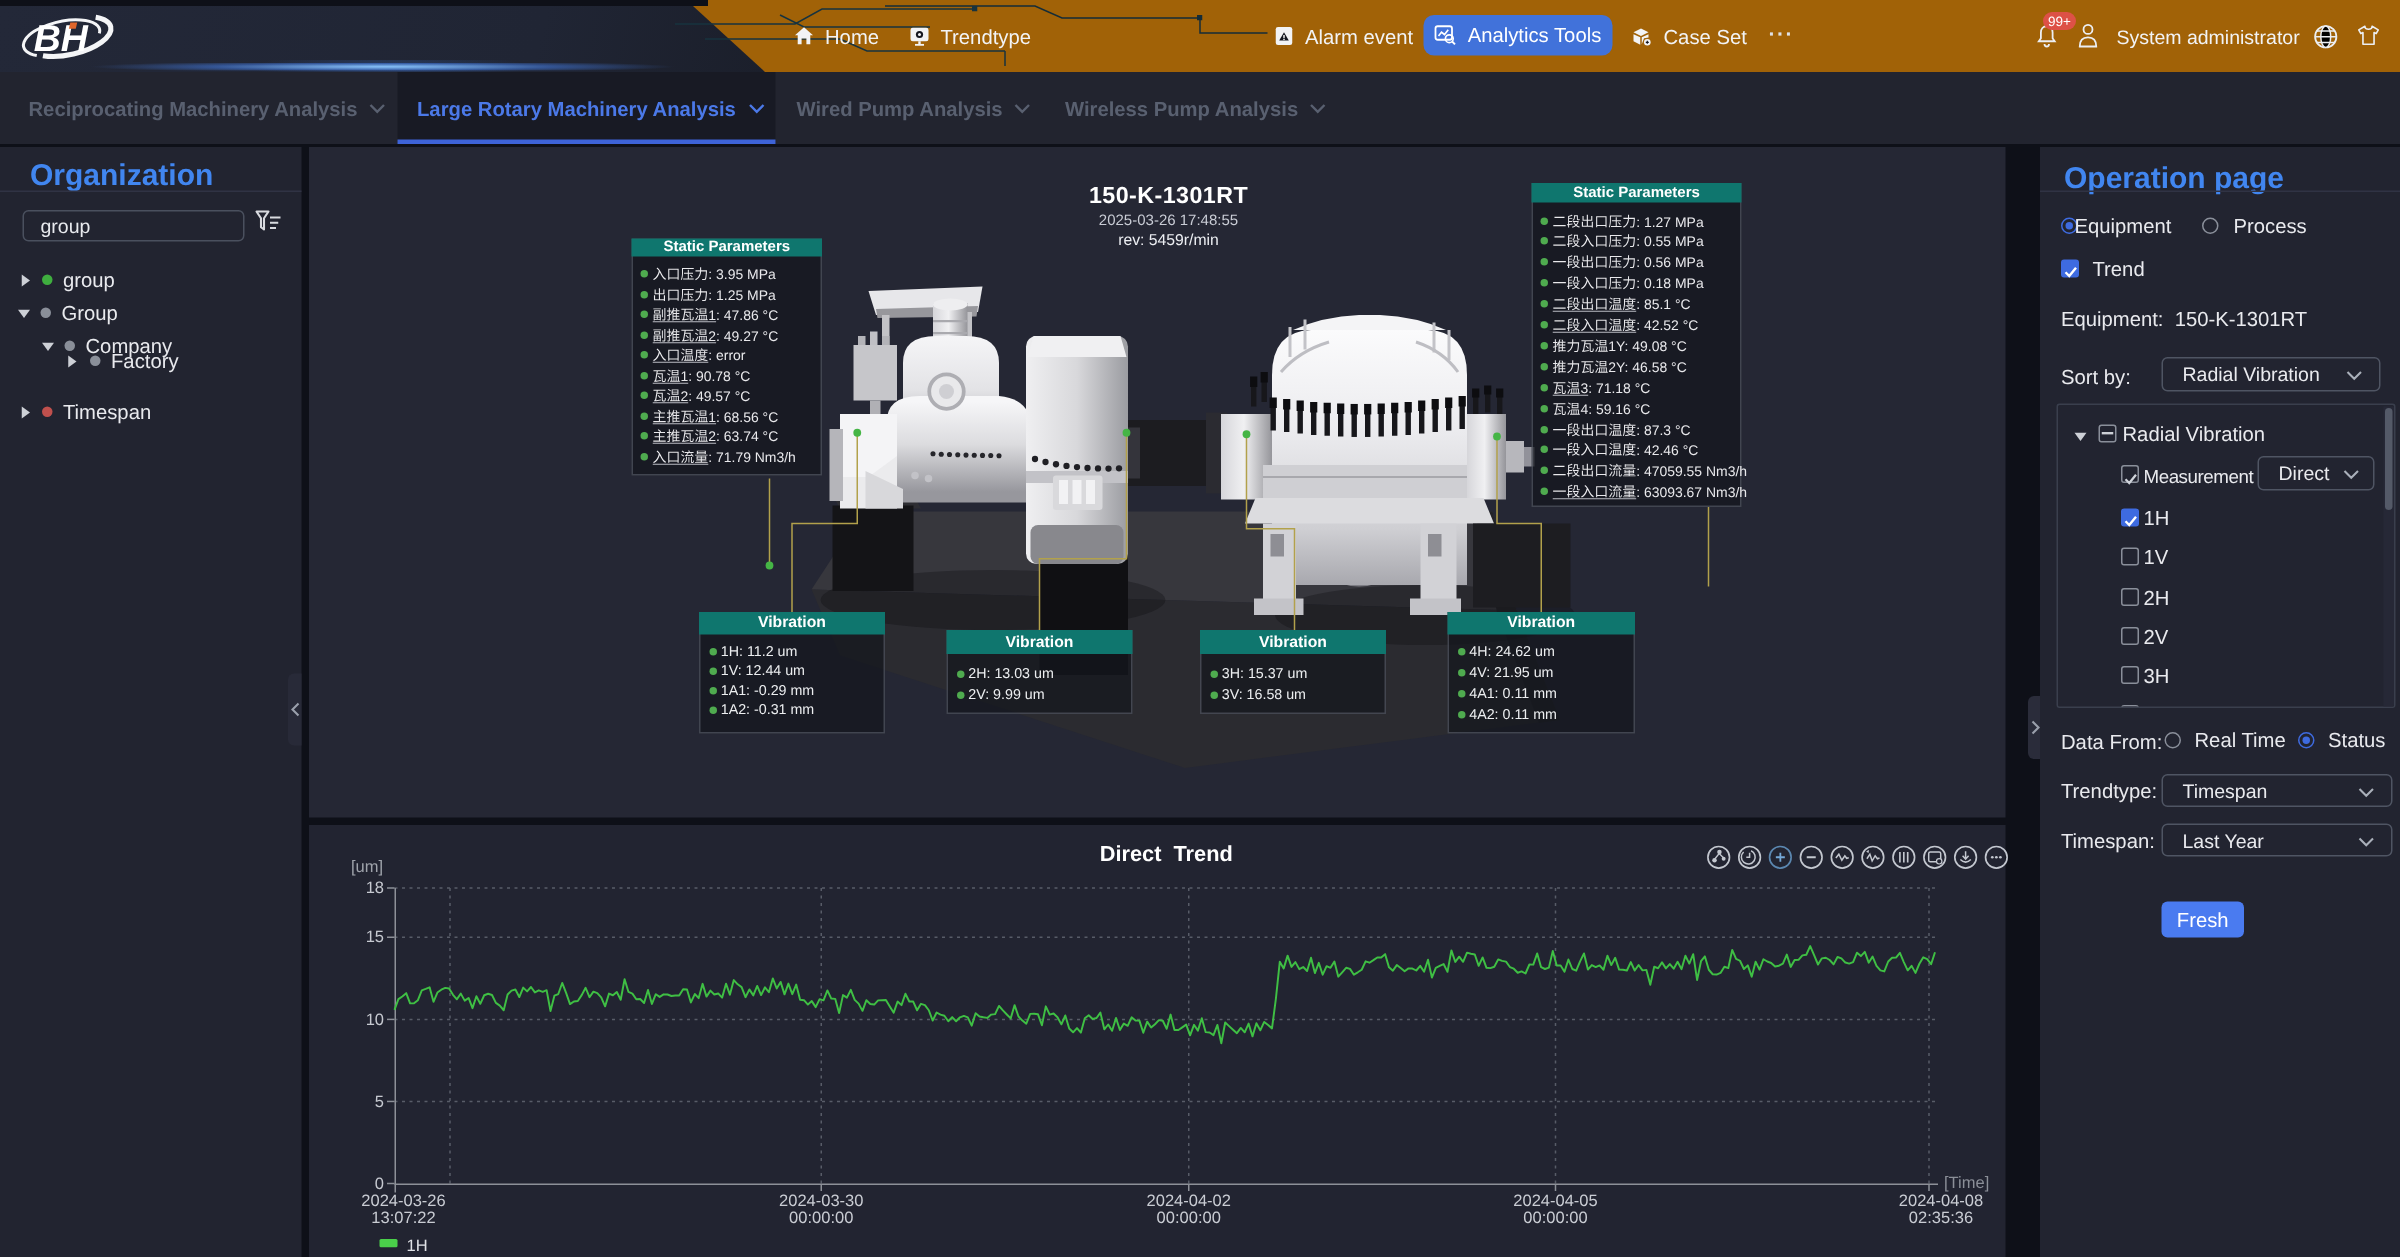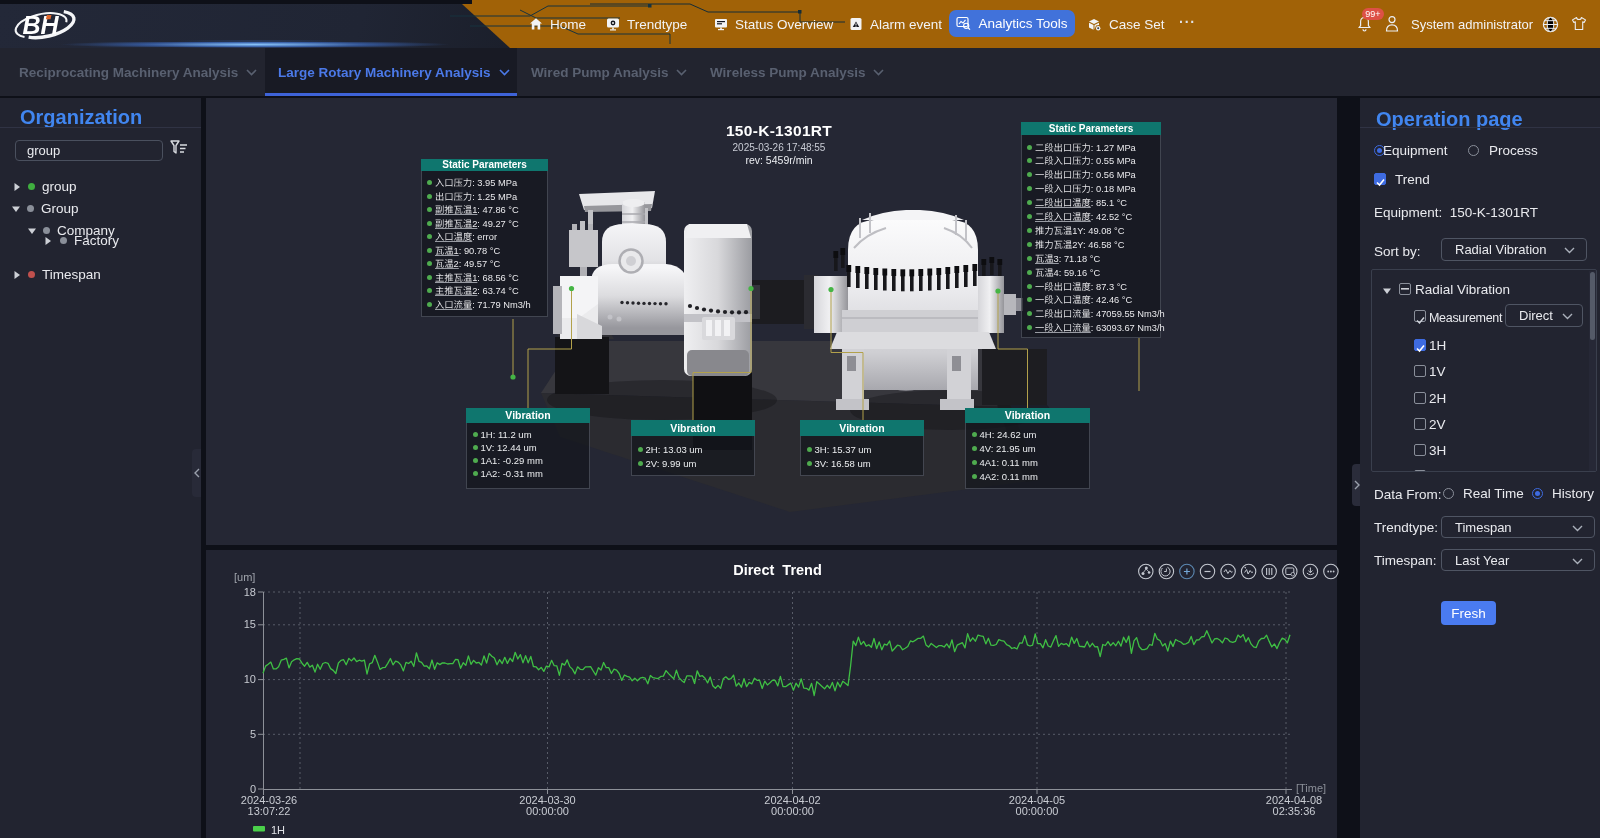--- a/index.html
+++ b/index.html
@@ -103,30 +103,20 @@
       </div>
     <div class="navitem abs" style="left:606px;">
         <svg width="14" height="14" viewBox="0 0 14 14">
           <rect x="1" y="1.5" width="12" height="9" rx="1.5" fill="#f2f3f5"></rect>
           <circle cx="7" cy="6" r="2.4" fill="#14161f"></circle>
           <circle cx="7" cy="6" r="1" fill="#f2f3f5"></circle>
           <rect x="6.2" y="10.5" width="1.6" height="2" fill="#f2f3f5"></rect>
           <rect x="4" y="12.3" width="6" height="1.2" fill="#f2f3f5"></rect>
         </svg>
         <span>Trendtype</span>
-      </div>
-    <div class="navitem abs" style="left:714px;">
-        <svg width="14" height="14" viewBox="0 0 14 14">
-          <rect x="1" y="2" width="12" height="8.5" rx="1" fill="#f2f3f5"></rect>
-          <rect x="3" y="4" width="8" height="1.2" fill="#14161f"></rect>
-          <rect x="3" y="6.2" width="5" height="1.2" fill="#14161f"></rect>
-          <rect x="6.2" y="10.5" width="1.6" height="1.6" fill="#f2f3f5"></rect>
-          <rect x="4" y="12" width="6" height="1.2" fill="#f2f3f5"></rect>
-        </svg>
-        <span>Status Overview</span>
       </div>
     <div class="navitem abs" style="left:849px;">
         <svg width="14" height="14" viewBox="0 0 14 14">
           <rect x="1.5" y="1" width="11" height="12" rx="1.5" fill="#f2f3f5"></rect>
           <path d="M7 4.5 L10.2 10 L3.8 10 Z" fill="#14161f"></path>
           <rect x="6.5" y="6.3" width="1" height="2" fill="#f2f3f5"></rect>
           <rect x="6.5" y="8.8" width="1" height="0.9" fill="#f2f3f5"></rect>
         </svg>
         <span>Alarm event</span>
       </div>
@@ -892,21 +882,21 @@
         <span class="rlabel" style="left:57px;top:147px;">2V</span>
       <span class="cbx" style="left:42px;top:174px;"></span>
         <span class="rlabel" style="left:57px;top:173px;">3H</span>
       <span class="cbx" style="left:42px;top:200px;"></span>
         <span class="rlabel" style="left:57px;top:199px;">3V</span>
     </div>
     <span class="rlabel" style="left:14px;top:389px;">Data From:</span>
     <span class="radio" style="left:83px;top:390px;"></span>
       <span class="rlabel" style="left:103px;top:388px;">Real Time</span>
     <span class="radio on" style="left:172px;top:390px;"></span>
-      <span class="rlabel" style="left:192px;top:388px;">History</span>
+      <span class="rlabel" style="left:192px;top:388px;">Status</span>
     <span class="rlabel" style="left:14px;top:422px;">Trendtype:</span>
     <div class="rsel" style="left:81px;top:418px;width:154px;height:22px;">Timespan<svg width="11" height="7" viewBox="0 0 11 7" style="position:absolute;right:11px;top:8px">
           <path d="M1 1 L5.5 5.5 L10 1" stroke="#aab0ba" stroke-width="1.4" fill="none"></path>
         </svg></div>
     <span class="rlabel" style="left:14px;top:455px;">Timespan:</span>
     <div class="rsel" style="left:81px;top:451px;width:154px;height:22px;">Last Year<svg width="11" height="7" viewBox="0 0 11 7" style="position:absolute;right:11px;top:8px">
           <path d="M1 1 L5.5 5.5 L10 1" stroke="#aab0ba" stroke-width="1.4" fill="none"></path>
         </svg></div>
     <div id="fresh" class="abs">Fresh</div>
   </div>

